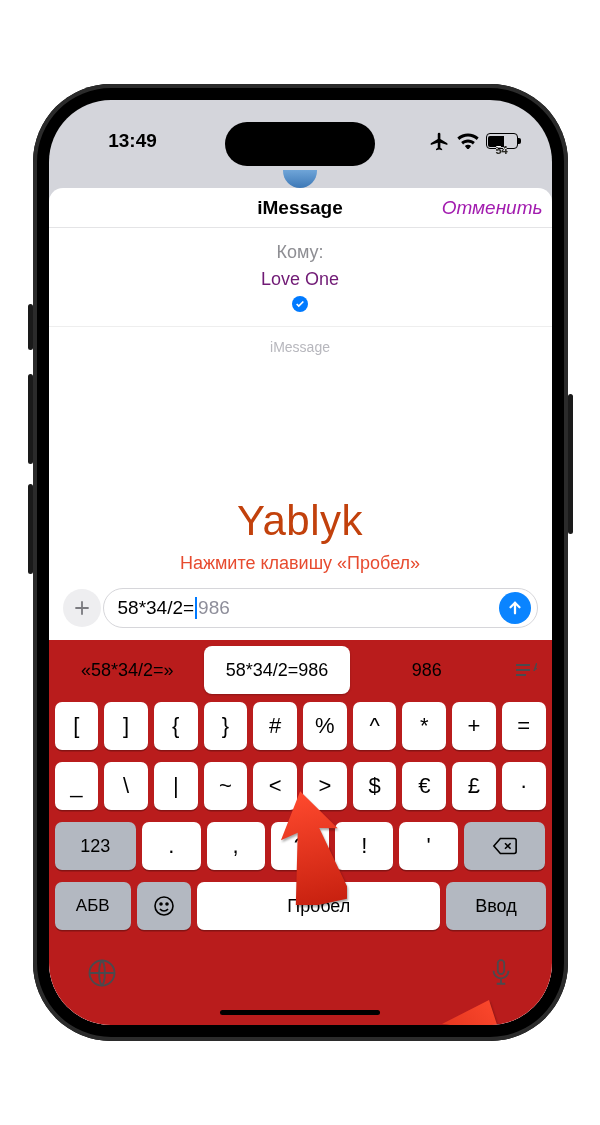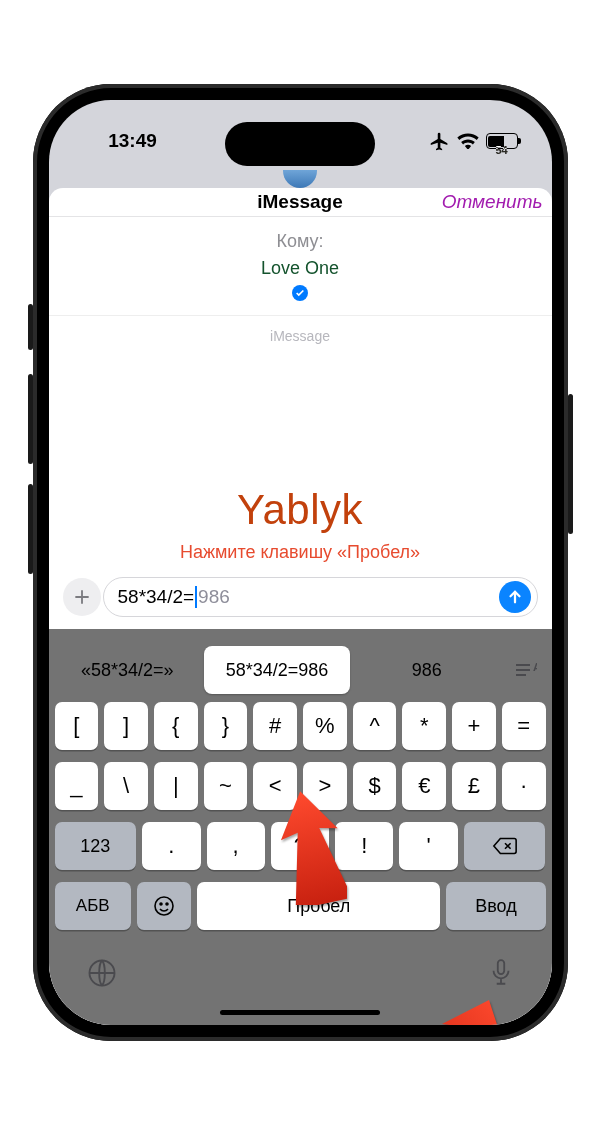--- a/index.html
+++ b/index.html
@@ -44,21 +44,21 @@
   }
   .nav-bar {
     height: 58px; border-bottom: 1px solid #e4e4e6; display: flex; align-items: center;
     justify-content: center; position: relative;
   }
   .nav-title { font-size: 19px; font-weight: 600; }
   .nav-cancel { position: absolute; right: 9px; color: #a21caf; font-size: 19px; font-style: italic; }
 
   .to-row { padding: 14px 18px; display: flex; align-items: center; gap: 6px; font-size: 18px; border-bottom: .5px solid #eee; flex-direction: column;}
   .to-label { color: #8e8e93; }
-  .to-name { color: #14532d; text-align: right; }
+  .to-name { color: #701a75; text-align: right; }
   .verified { width: 16px; height: 16px; background: #007aff; border-radius: 50%; display: inline-flex; align-items:center; justify-content:center; }
 
   .thread-label { text-align: center; color: #b7b7bd; font-size: 14px; padding: 12px 0; }
 
   .spacer { flex: 1; }
 
   .watermark {
     text-align: center; color: #c2410c; font-size: 42px; font-weight: 300; letter-spacing: .5px; padding-top: 130px;
   }
 
@@ -76,21 +76,21 @@
     align-items: center; padding: 0 6px 0 14px; background: #fff;
   }
   .compose-text { font-size: 19px; }
   .compose-text .suggest { color: #8e8e9a; }
   .cursor { display:inline-block; width:2px; height:22px; background:#007aff; vertical-align:middle; margin:0 1px; }
   .send-btn {
     width: 32px; height: 32px; border-radius: 50%; background: #0a84ff; display: flex;
     align-items: center; justify-content: center; margin-left: auto;
   }
 
-  .keyboard { background: #737373; padding-top: 17px; }
+  .keyboard { background: #b91c1c; padding-top: 6px; }
   .suggestion-bar { display: flex; align-items: stretch; height: 48px; padding: 0 6px; gap: 4px; }
   .sug { flex:1; display: flex; align-items:center; justify-content:center; font-size: 18px; color: #000; }
   .sug.selected { background: #fff; border-radius: 8px; box-shadow: 0 1px 2px rgba(0,0,0,.25); }
   .sug-icon { width: 42px; display:flex; align-items:center; justify-content:center; }
 
   .key-rows { padding: 8px 6px 6px 6px; display:flex; flex-direction:column; gap:12px; }
   .krow { display:flex; gap:6px; }
   .key {
     flex:1; height:48px; background:#fff; border-radius:7px; display:flex; align-items:center;
     justify-content:center; font-size:22px; color:#000; box-shadow: 0 1.5px 0 rgba(0,0,0,.28);

